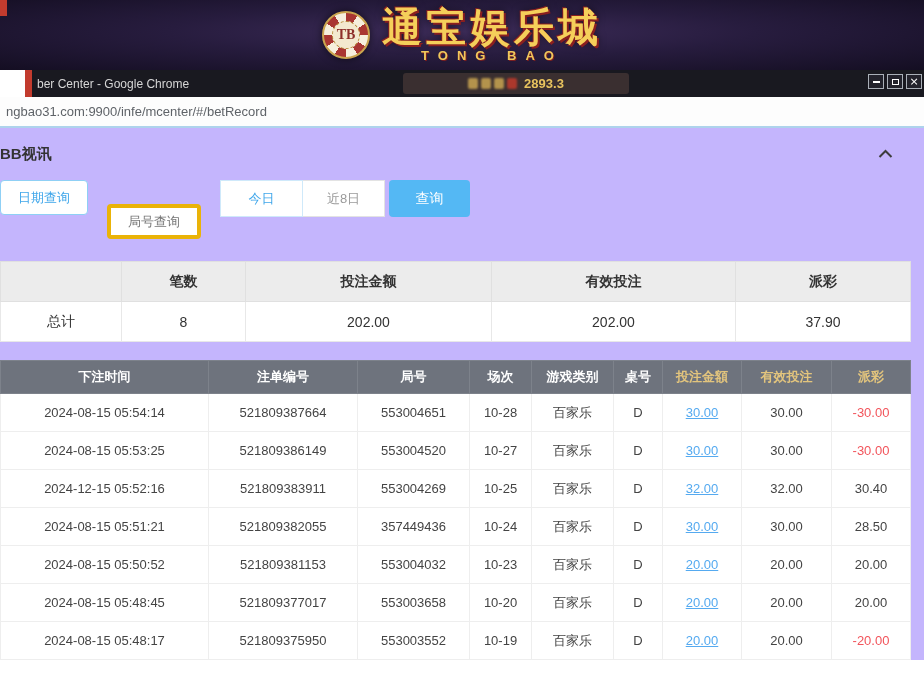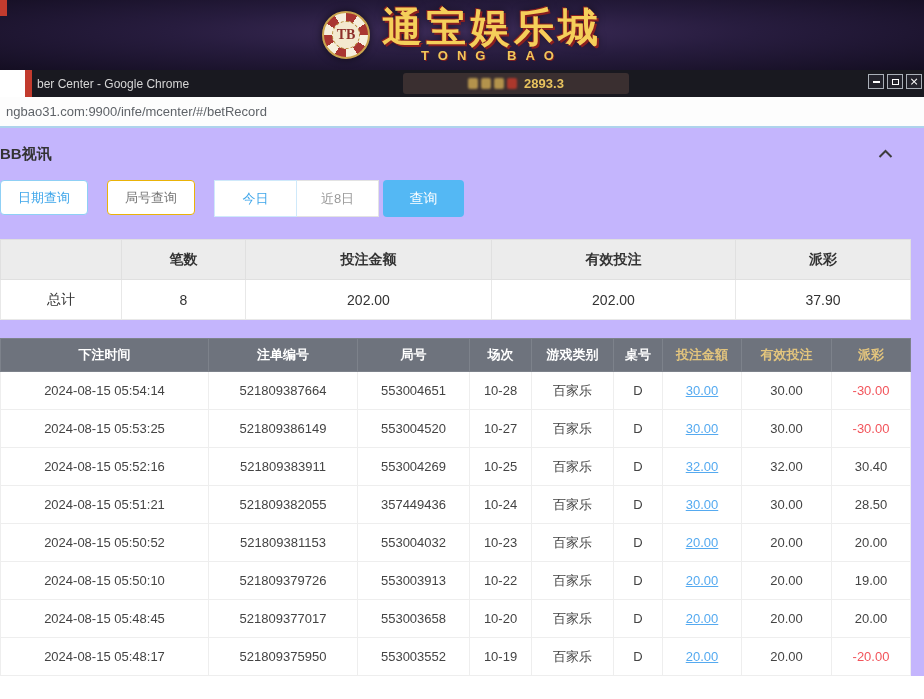--- a/index.html
+++ b/index.html
@@ -78,21 +78,21 @@
   .section-header { display: flex; align-items: center; justify-content: space-between; padding: 17px 28px 8px 0; }
   .section-title { font-size: 15px; font-weight: bold; color: #333; }
   .chevron-btn { background: none; border: none; cursor: pointer; padding: 2px; }
 
   .filter-row { display: flex; align-items: flex-start; margin: 8px 0 22px 0; }
   .btn {
     height: 35px; padding: 0 17px; background: #fff; border-radius: 4px;
     font-size: 13px; cursor: pointer; font-family: "Liberation Sans", sans-serif;
   }
   .btn-date-query { border: 1px solid #8fd0f5; color: #3fa6ea; margin-right: 19px; }
-  .btn-round-query { border: 1px solid #eab308; color: #777; margin-right: 18px; }
+  .btn-round-query { border: 4px solid #eab308; color: #777; margin-right: 18px; margin-top: 24px; }
   .date-input {
     height: 35px; width: 227px; border: 1px solid #dcdcdc; border-radius: 4px;
     display: flex; align-items: center; padding: 0 12px; gap: 9px;
     color: #555; font-size: 13px; background: #fff; cursor: pointer;
   }
   .quick-group { display: flex; margin-left: 2px; }
   .grp-btn {
     width: 83px; height: 37px; background: #fff; border: 1px solid #e3e3e3;
     font-size: 13px; color: #9a9a9a; cursor: pointer; margin-left: -1px;
     font-family: "Liberation Sans", sans-serif;
@@ -266,21 +266,21 @@
           <td>521809386149</td>
           <td>553004520</td>
           <td>10-27</td>
           <td>百家乐</td>
           <td>D</td>
           <td><span class="amount-link">30.00</span></td>
           <td>30.00</td>
           <td class="neg">-30.00</td>
         </tr>
         <tr>
-          <td>2024-08-15 05:52:16</td>
+          <td>2024-12-15 05:52:16</td>
           <td>521809383911</td>
           <td>553004269</td>
           <td>10-25</td>
           <td>百家乐</td>
           <td>D</td>
           <td><span class="amount-link">32.00</span></td>
           <td>32.00</td>
           <td>30.40</td>
         </tr>
         <tr>
@@ -299,31 +299,20 @@
           <td>521809381153</td>
           <td>553004032</td>
           <td>10-23</td>
           <td>百家乐</td>
           <td>D</td>
           <td><span class="amount-link">20.00</span></td>
           <td>20.00</td>
           <td>20.00</td>
         </tr>
         <tr>
-          <td>2024-08-15 05:50:10</td>
-          <td>521809379726</td>
-          <td>553003913</td>
-          <td>10-22</td>
-          <td>百家乐</td>
-          <td>D</td>
-          <td><span class="amount-link">20.00</span></td>
-          <td>20.00</td>
-          <td>19.00</td>
-        </tr>
-        <tr>
           <td>2024-08-15 05:48:45</td>
           <td>521809377017</td>
           <td>553003658</td>
           <td>10-20</td>
           <td>百家乐</td>
           <td>D</td>
           <td><span class="amount-link">20.00</span></td>
           <td>20.00</td>
           <td>20.00</td>
         </tr>

